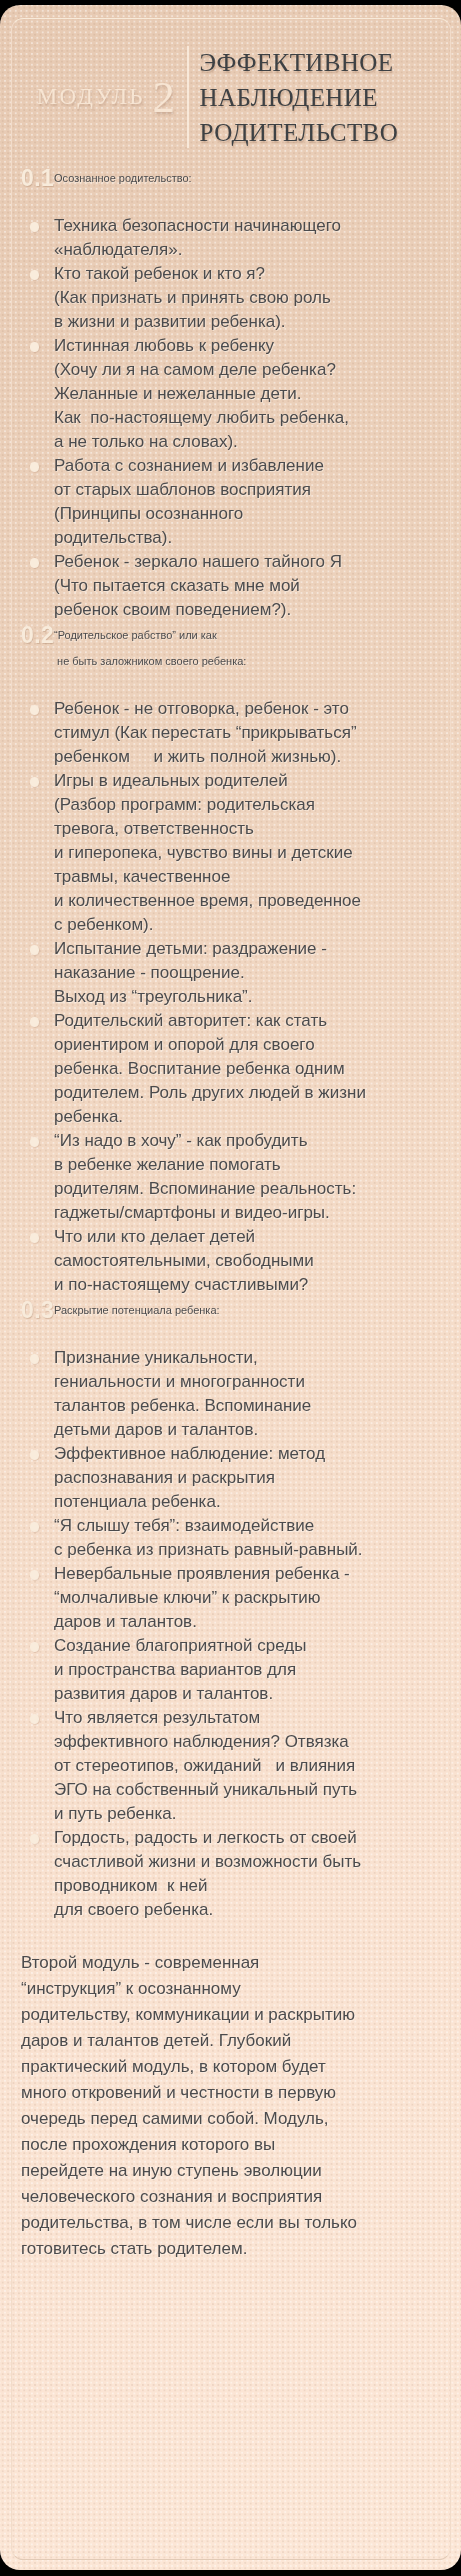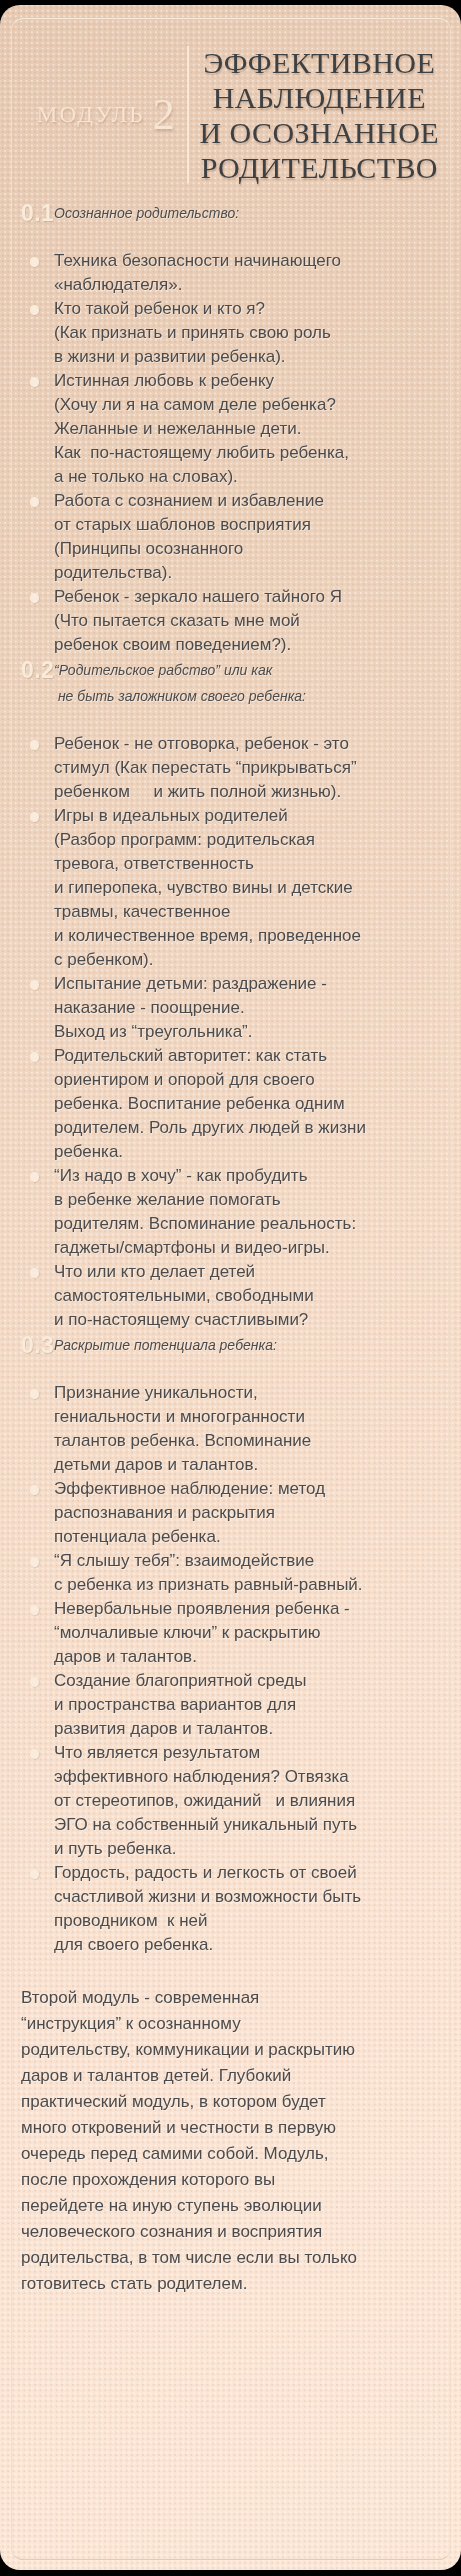--- a/index.html
+++ b/index.html
@@ -33,39 +33,37 @@
     gap:7.7px; padding-right:12.3px;
     font-family:"Liberation Serif", serif; color:#f7e5d3;
     text-shadow:0.8px 1.5px 2.3px rgba(150,110,85,0.35);
   }
   .module-word { font-size:23px; letter-spacing:2.3px; }
   .module-number { font-size:45px; line-height:1; }
   .divider { width:1.5px; background:rgba(250,236,222,0.85); margin:1.5px 0; }
   .title {
     margin:0; padding-left:10.8px;
     font-family:"Liberation Serif", serif; font-weight:400;
-    font-size:30px; line-height:35px; letter-spacing:0.4px; color:#3e4144;
+    font-size:25px; line-height:35px; letter-spacing:0.4px; color:#3e4144;
     text-shadow:0.8px 1.5px 1.5px rgba(143,103,76,0.35);
-    text-align:center;
   }
   .title span { display:block; }
   main { position:relative; z-index:2; }
   .section { position:relative; padding-left:54px; padding-right:21.5px; }
   .section:first-child { margin-top:15.4px; }
   .section-head { position:relative; }
   .section-num {
     position:absolute; left:-33px; top:0;
     font-size:23px; line-height:26px; font-weight:700; letter-spacing:0.4px;
     color:#f8ebdb; text-shadow:0.8px 0.8px 0.8px rgba(164,122,95,0.35);
   }
   .section-title {
-    margin:0 0 23px; font-size:14px; line-height:26px; font-weight:400;
+    margin:0 0 23px; font-size:11px; line-height:26px; font-weight:400;
     color:#4b4b4d; white-space:pre-wrap;
     text-shadow:0.8px 0.8px 0.8px rgba(255,246,237,0.6);
-    font-style:italic;
   }
   .bullets { list-style:none; margin:0; padding:0; }
   .bullet { position:relative; }
   .dot {
     position:absolute; left:-24px; top:8.5px; width:9.2px; height:9.2px;
     border-radius:50%; background:#f9ecdc;
     box-shadow:0.8px 0.8px 0.8px rgba(170,128,100,0.25);
   }
   .bullet-text {
     display:block; font-size:17px; line-height:24px; color:#4b4b4d;
@@ -86,21 +84,20 @@
 
     <header class="header">
       <div class="module-label">
         <span class="module-word">МОДУЛЬ</span>
         <span class="module-number">2</span>
       </div>
       <div class="divider"></div>
       <h1 class="title">
         <span>ЭФФЕКТИВНОЕ</span>
         <span>НАБЛЮДЕНИЕ</span>
-        <span>И ОСОЗНАННОЕ</span>
         <span>РОДИТЕЛЬСТВО</span>
       </h1>
     </header>
 
     <main id="sections">
   <section class="section">
     <div class="section-head">
       <span class="section-num">0.1</span>
       <h2 class="section-title">Осознанное родительство:</h2>
     </div>

